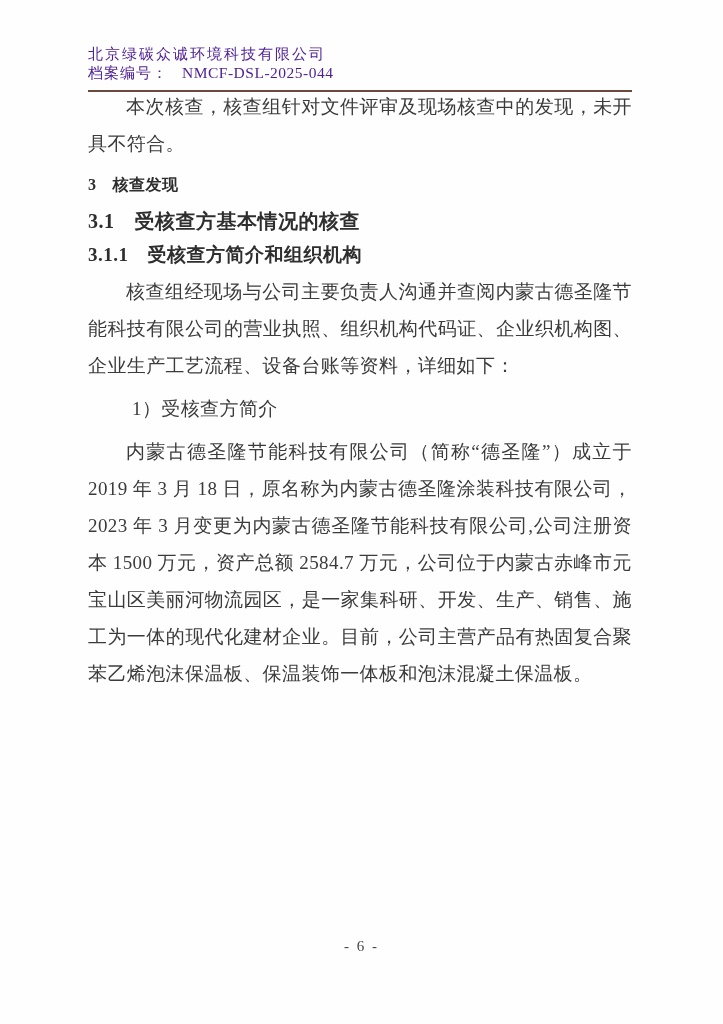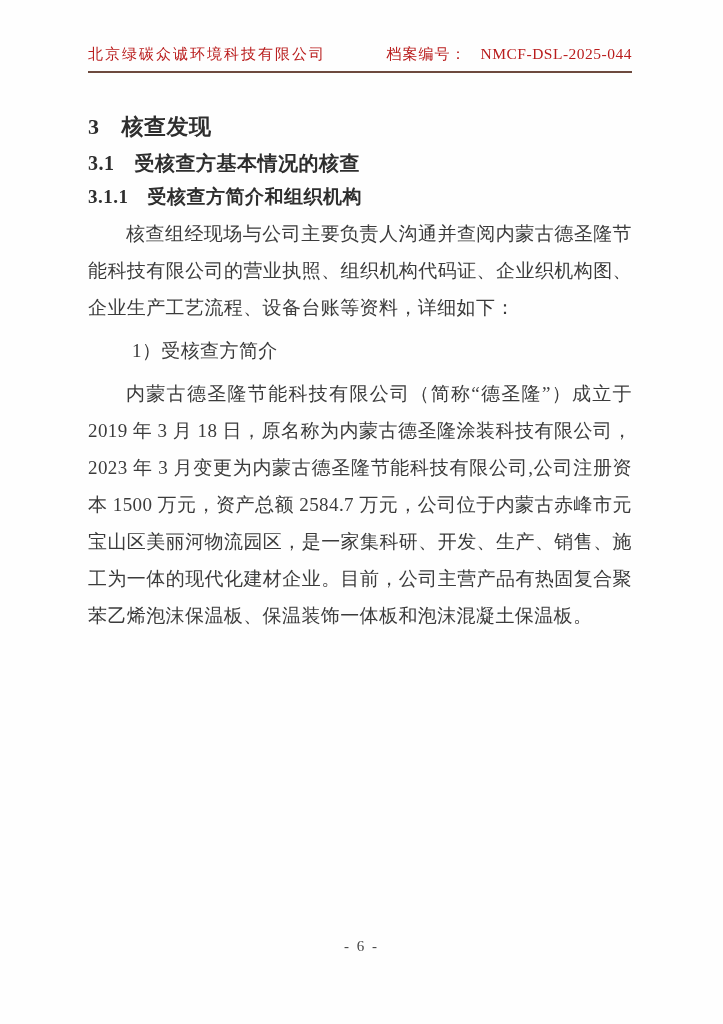--- a/index.html
+++ b/index.html
@@ -18,23 +18,24 @@
     position: absolute;
     left: 88px;
     right: 91px;
     top: 45px;
   }
   .hdr-row {
     display: flex;
     justify-content: space-between;
     align-items: baseline;
     font-size: 15px;
-    color: #b91c1c;
+    color: #4c1d95;
     letter-spacing: 2px;
     padding-bottom: 7px;
+    flex-direction: column;
   }
   .hdr-right { letter-spacing: 1px; }
   .hdr-right .num { margin-left: 14px; letter-spacing: 0.5px; font-size: 15.5px; }
   .hdr-rule {
     border-top: 2px solid #6d4a3e;
     height: 0;
   }
   
   .doc {
     position: absolute;
@@ -57,21 +58,21 @@
     line-height: 37px;
     text-indent: 2em;
     letter-spacing: 0.4px;
   }
   .h1, .h2, .h3 {
     font-weight: bold;
     color: #2e2e2e;
     margin: 0;
     letter-spacing: 0.5px;
   }
-  .h1 { font-size: 22px; line-height: 30px; margin: 24px 0 6px 0; }
+  .h1 { font-size: 16px; line-height: 30px; margin: 8px 0 6px 0; }
   .h2 { font-size: 20px; line-height: 28px; margin: 7px 0 5px 0; }
   .h3 { font-size: 19px; line-height: 27px; margin: 6px 0 5px 0; }
   .sec-num { margin-right: 1em; }
   
   .ftr {
     position: absolute;
     left: 0;
     right: 0;
     top: 938px;
     text-align: center;
@@ -89,20 +90,21 @@
     <div class="hdr-row">
       <span>北京绿碳众诚环境科技有限公司</span>
       <span class="hdr-right">
         <span>档案编号：</span><span class="num">NMCF-DSL-2025-044</span>
       </span>
     </div>
     <div class="hdr-rule"></div>
   </div>
 
   <div class="doc">
+    <p class="para">本次核查，核查组针对文件评审及现场核查中的发现，未开具不符合。</p>
 
 
 
     <p class="h1"><span class="sec-num">3</span><span>核查发现</span></p>
 
     <p class="h2"><span class="sec-num">3.1</span><span>受核查方基本情况的核查</span></p>
 
     <p class="h3"><span class="sec-num">3.1.1</span><span>受核查方简介和组织机构</span></p>
 
     <p class="para">核查组经现场与公司主要负责人沟通并查阅内蒙古德圣隆节能科技有限公司的营业执照、组织机构代码证、企业织机构图、企业生产工艺流程、设备台账等资料，详细如下：</p>

